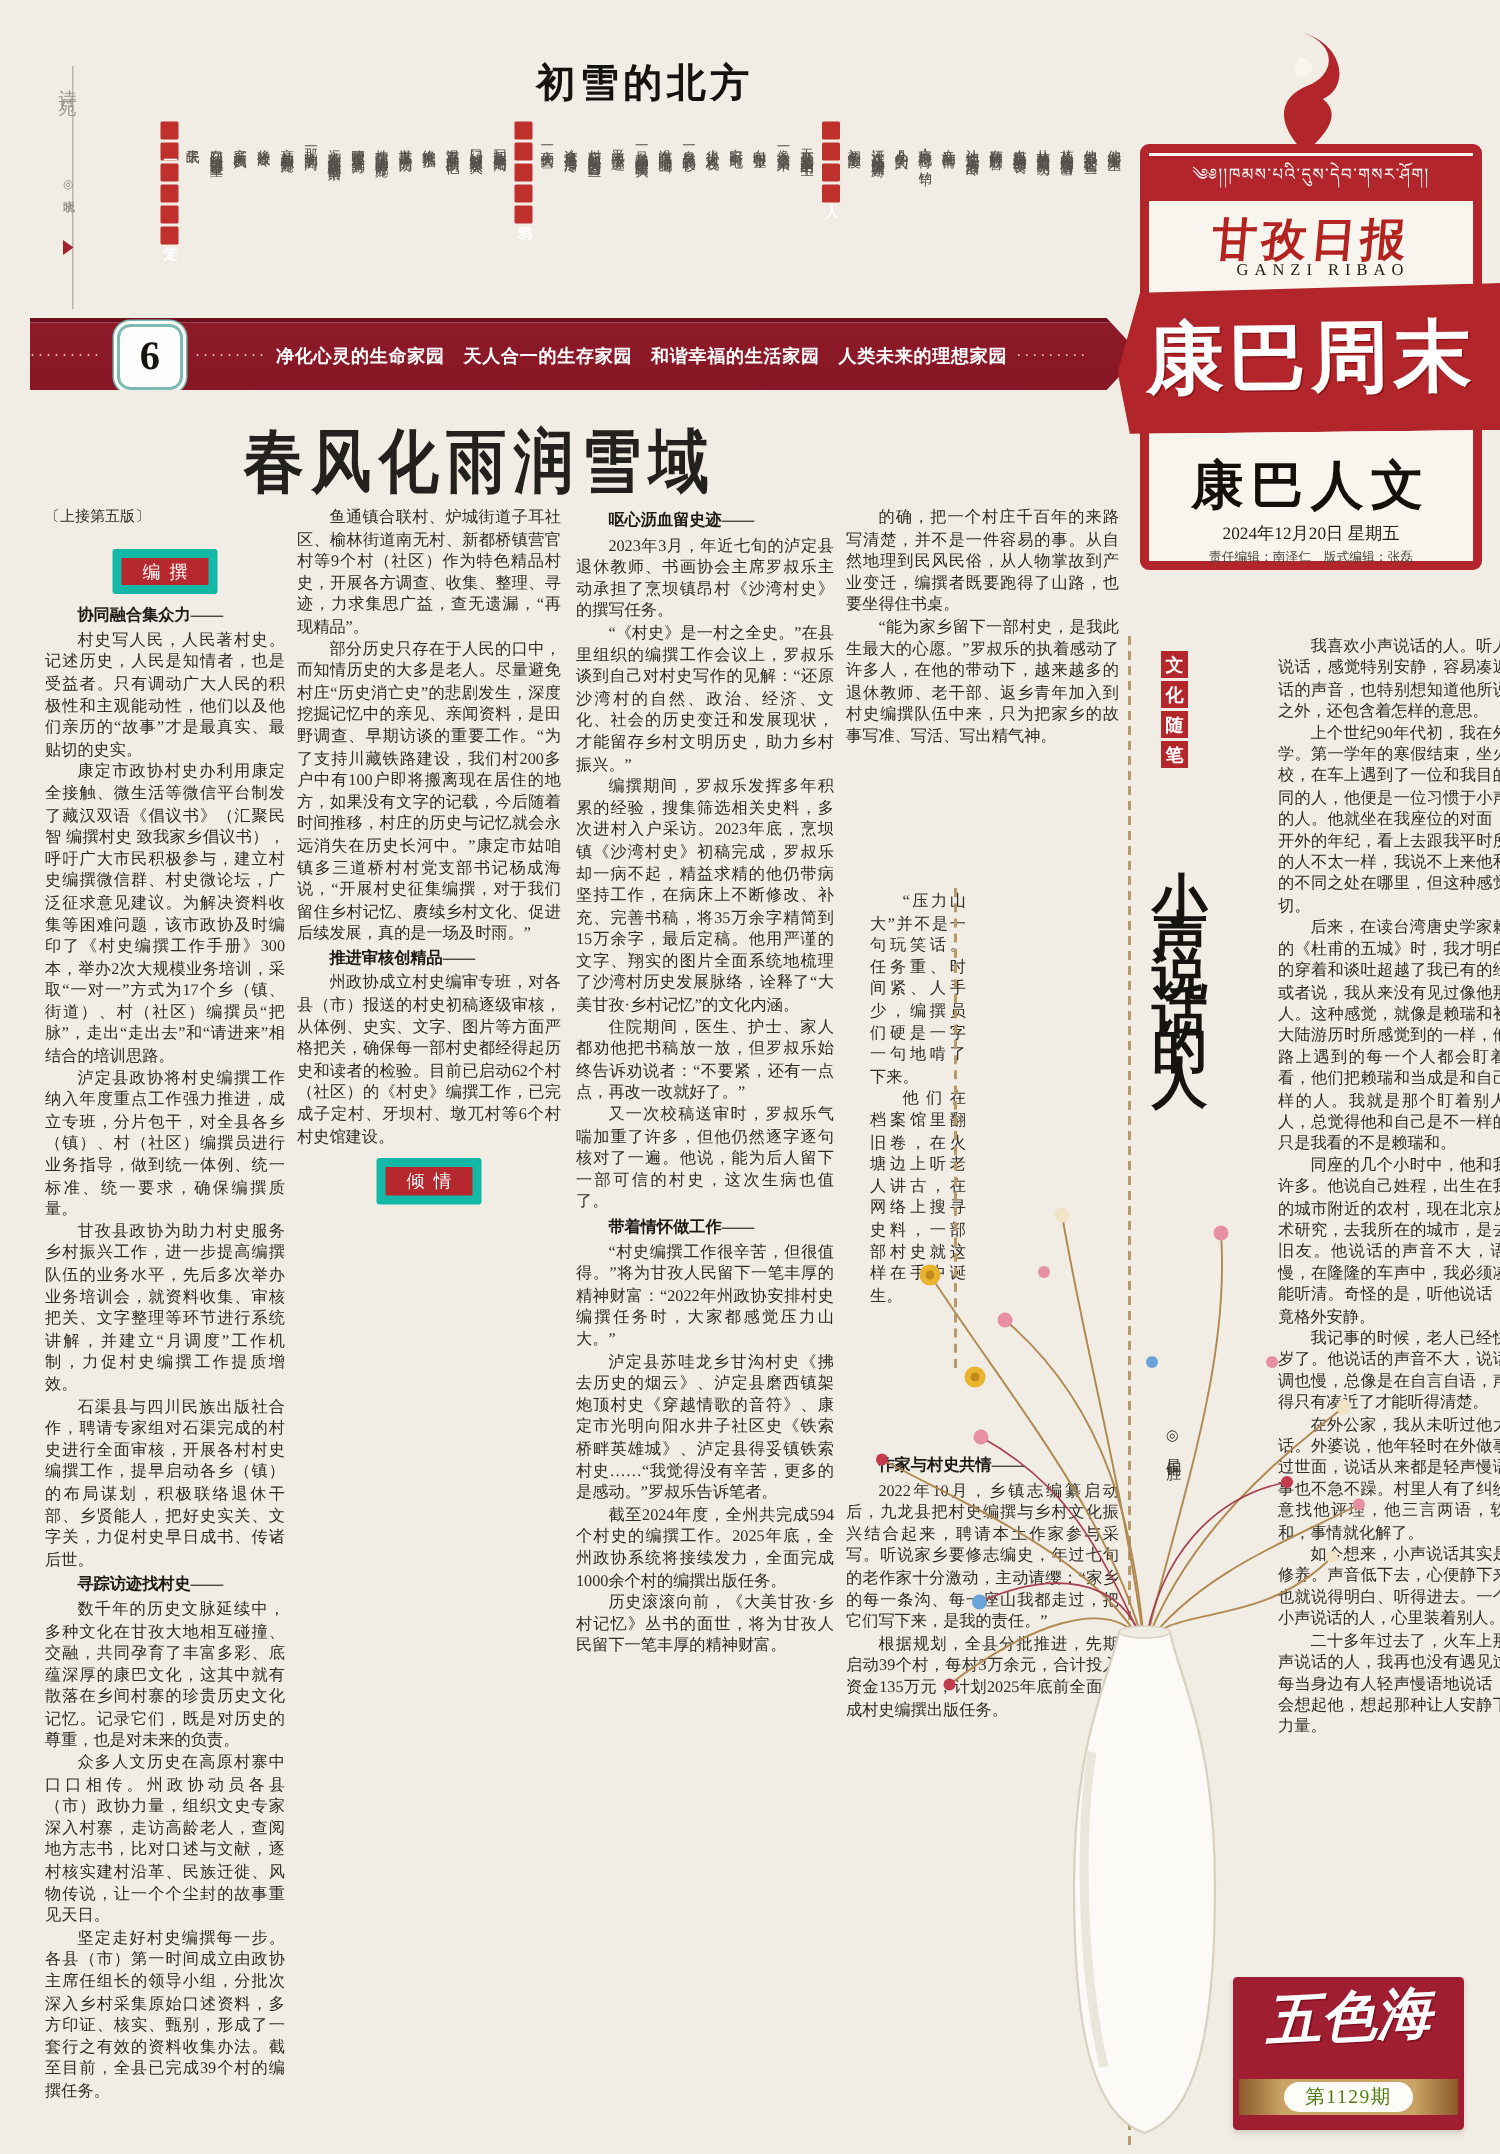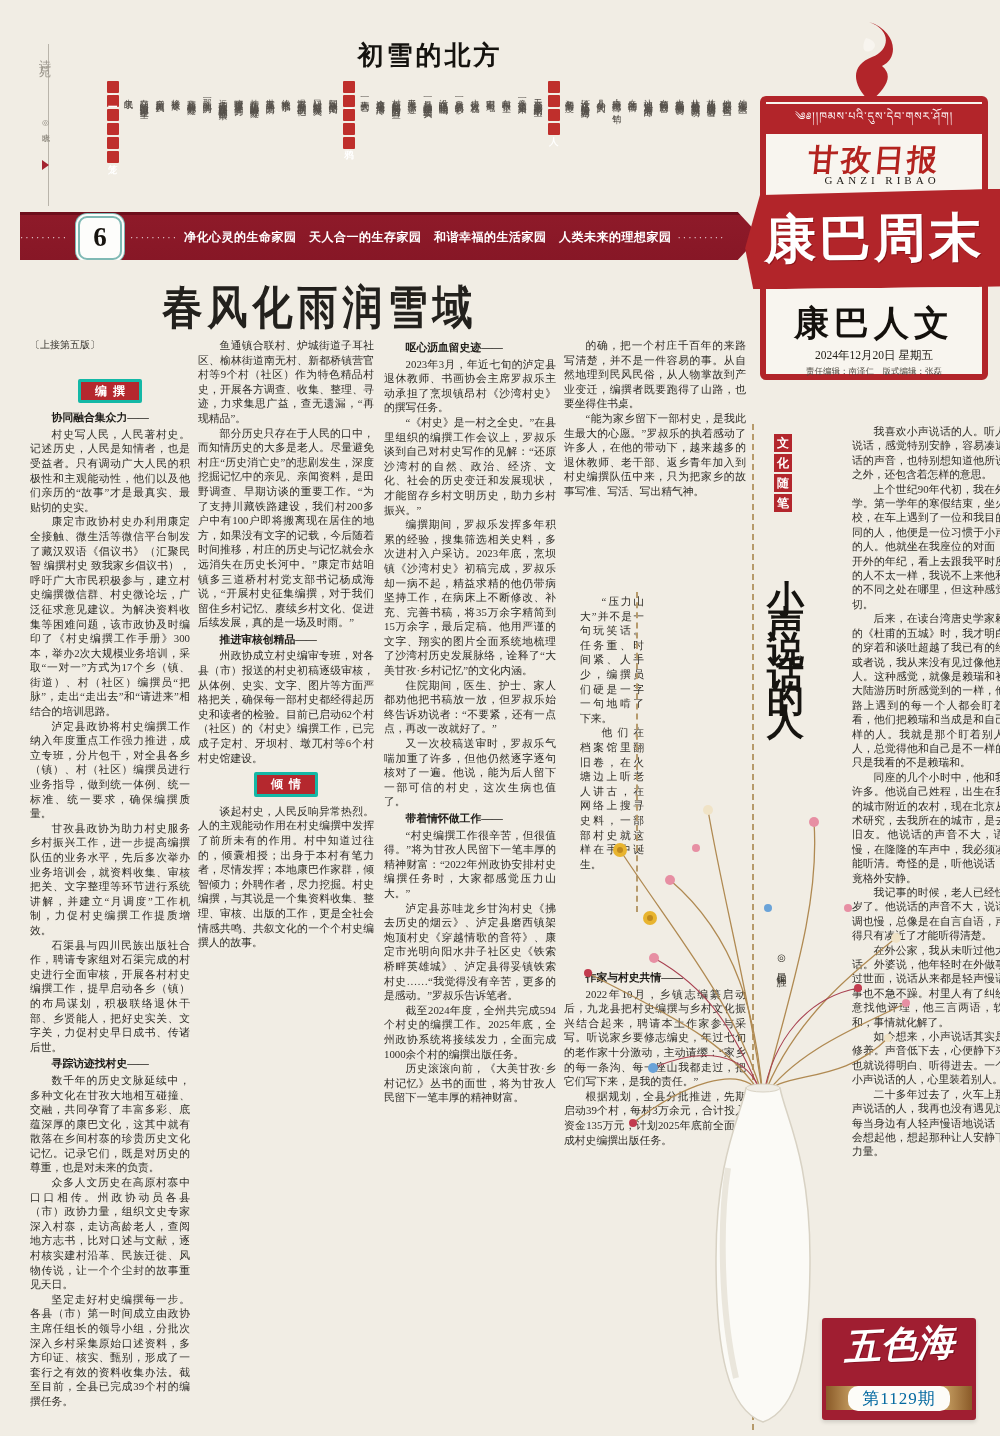--- a/index.html
+++ b/index.html
@@ -53,24 +53,24 @@
                 letter-spacing:5px;color:#14110d;}
   #date-line{left:764px;top:348px;width:220px;text-align:center;font-size:11.5px;color:#232019;}
   #editors-line{left:764px;top:366px;width:220px;text-align:center;font-size:8.5px;color:#4a463e;}
 
   
   #headline{left:150px;top:276px;width:340px;text-align:center;font-size:40px;font-weight:600;
             letter-spacing:5px;color:#23211d;transform:scaleY(1.15);transform-origin:top;}
   .col{position:absolute;font-size:10.8px;line-height:14.6px;text-align:justify;color:#2e2c27;}
   .para{text-indent:2em;}
   .sub-h{font-weight:bold;text-indent:2em;margin:2px 0;color:#1d1b17;}
-  .cont-note{font-size:10px;margin-bottom:26px;text-indent:0;color:#33302a;}
+  .cont-note{font-size:10px;margin-bottom:13px;text-indent:0;color:#33302a;}
   .badge-inline{width:-moz-fit-content;width:fit-content;margin:7px auto;background:#b5282e;color:#fff;
-                font-weight:bold;letter-spacing:6px;padding:2px 8px 2px 14px;font-size:12px;
-                border:3px solid #14b8a6;border-radius:2px;}
+                font-weight:normal;letter-spacing:6px;padding:2px 8px 2px 14px;font-size:12px;
+                border:6px solid #14b8a6;border-radius:2px;}
   #art-col1{left:30px;top:338px;width:160px;height:1025px;}
   #art-col2{left:198px;top:338px;width:176px;height:1096px;}
   #art-col3{left:384px;top:338px;width:172px;height:1096px;}
   #art-col4a{left:564px;top:338px;width:182px;height:252px;}
   #art-col4b{left:564px;top:594px;width:64px;height:316px;margin-left:16px;}
   #art-col4c{left:564px;top:968px;width:182px;height:210px;}
 
   .dashed-v{position:absolute;width:0;border-left:2px dashed #b69a6b;}
   #dash1{left:752px;top:424px;height:1006px;}
   #dash2{left:636px;top:592px;height:320px;}
@@ -88,21 +88,21 @@
 
   
   #wusehai{left:822px;top:1318px;width:154px;height:102px;background:#a01e31;border-radius:3px;
            box-shadow:0 2px 4px rgba(0,0,0,.15);}
   #wusehai-name{position:absolute;top:2px;left:0;width:100%;text-align:center;color:#fff;
                 font-size:37px;font-weight:900;font-style:italic;transform:rotate(-3deg);
                 font-family:"Liberation Serif",serif;text-shadow:1px 1px 0 #7c1020;}
   #issue-band{position:absolute;left:4px;right:4px;bottom:10px;height:24px;
               background:linear-gradient(90deg,#8a5a28,#caa366 20%,#caa366 80%,#8a5a28);
               display:flex;align-items:center;justify-content:center;}
-  #issue-pill{background:#fdfcf8;border-radius:10px;padding:1px 14px;font-size:17px;color:#0369a1;letter-spacing:1px;}
+  #issue-pill{background:#fdfcf8;border-radius:10px;padding:1px 14px;font-size:13px;color:#4d7c0f;letter-spacing:1px;}
 
   #flowers{left:558px;top:788px;pointer-events:none;}
 </style>
 </head>
 <body>
 
 <div id="page">
 
   <div class="abs" id="rail-line"></div>
   <div class="abs" id="rail-arrow"></div>
@@ -192,21 +192,20 @@
       <div class="para">数千年的历史文脉延续中，多种文化在甘孜大地相互碰撞、交融，共同孕育了丰富多彩、底蕴深厚的康巴文化，这其中就有散落在乡间村寨的珍贵历史文化记忆。记录它们，既是对历史的尊重，也是对未来的负责。</div>
       <div class="para">众多人文历史在高原村寨中口口相传。州政协动员各县（市）政协力量，组织文史专家深入村寨，走访高龄老人，查阅地方志书，比对口述与文献，逐村核实建村沿革、民族迁徙、风物传说，让一个个尘封的故事重见天日。</div>
       <div class="para">坚定走好村史编撰每一步。各县（市）第一时间成立由政协主席任组长的领导小组，分批次深入乡村采集原始口述资料，多方印证、核实、甄别，形成了一套行之有效的资料收集办法。截至目前，全县已完成39个村的编撰任务。</div>
     </div>
   <div class="col" id="art-col2">
       <div class="para">鱼通镇合联村、炉城街道子耳社区、榆林街道南无村、新都桥镇营官村等9个村（社区）作为特色精品村史，开展各方调查、收集、整理、寻迹，力求集思广益，查无遗漏，“再现精品”。</div>
       <div class="para">部分历史只存在于人民的口中，而知情历史的大多是老人。尽量避免村庄“历史消亡史”的悲剧发生，深度挖掘记忆中的亲见、亲闻资料，是田野调查、早期访谈的重要工作。“为了支持川藏铁路建设，我们村200多户中有100户即将搬离现在居住的地方，如果没有文字的记载，今后随着时间推移，村庄的历史与记忆就会永远消失在历史长河中。”康定市姑咱镇多三道桥村村党支部书记杨成海说，“开展村史征集编撰，对于我们留住乡村记忆、赓续乡村文化、促进后续发展，真的是一场及时雨。”</div>
       <div class="sub-h">推进审核创精品——</div>
       <div class="para">州政协成立村史编审专班，对各县（市）报送的村史初稿逐级审核，从体例、史实、文字、图片等方面严格把关，确保每一部村史都经得起历史和读者的检验。目前已启动62个村（社区）的《村史》编撰工作，已完成子定村、牙坝村、墩兀村等6个村村史馆建设。</div>
       <div class="badge-inline">倾情</div>
-      <div class="para">谈起村史，人民反响异常热烈。人的主观能动作用在村史编撰中发挥了前所未有的作用。村中知道过往的，倾囊相授；出身于本村有笔力者，尽情发挥；本地康巴作家群，倾智倾力；外聘作者，尽力挖掘。村史编撰，与其说是一个集资料收集、整理、审核、出版的工作，更是全社会情感共鸣、共叙文化的一个个村史编撰人的故事。</div>
     </div>
   <div class="col" id="art-col3">
       <div class="sub-h">呕心沥血留史迹——</div>
       <div class="para">2023年3月，年近七旬的泸定县退休教师、书画协会主席罗叔乐主动承担了烹坝镇昂村《沙湾村史》的撰写任务。</div>
       <div class="para">“《村史》是一村之全史。”在县里组织的编撰工作会议上，罗叔乐谈到自己对村史写作的见解：“还原沙湾村的自然、政治、经济、文化、社会的历史变迁和发展现状，才能留存乡村文明历史，助力乡村振兴。”</div>
       <div class="para">编撰期间，罗叔乐发挥多年积累的经验，搜集筛选相关史料，多次进村入户采访。2023年底，烹坝镇《沙湾村史》初稿完成，罗叔乐却一病不起，精益求精的他仍带病坚持工作，在病床上不断修改、补充、完善书稿，将35万余字精简到15万余字，最后定稿。他用严谨的文字、翔实的图片全面系统地梳理了沙湾村历史发展脉络，诠释了“大美甘孜·乡村记忆”的文化内涵。</div>
       <div class="para">住院期间，医生、护士、家人都劝他把书稿放一放，但罗叔乐始终告诉劝说者：“不要紧，还有一点点，再改一改就好了。”</div>
       <div class="para">又一次校稿送审时，罗叔乐气喘加重了许多，但他仍然逐字逐句核对了一遍。他说，能为后人留下一部可信的村史，这次生病也值了。</div>
       <div class="sub-h">带着情怀做工作——</div>
       <div class="para">“村史编撰工作很辛苦，但很值得。”将为甘孜人民留下一笔丰厚的精神财富：“2022年州政协安排村史编撰任务时，大家都感觉压力山大。”</div>

